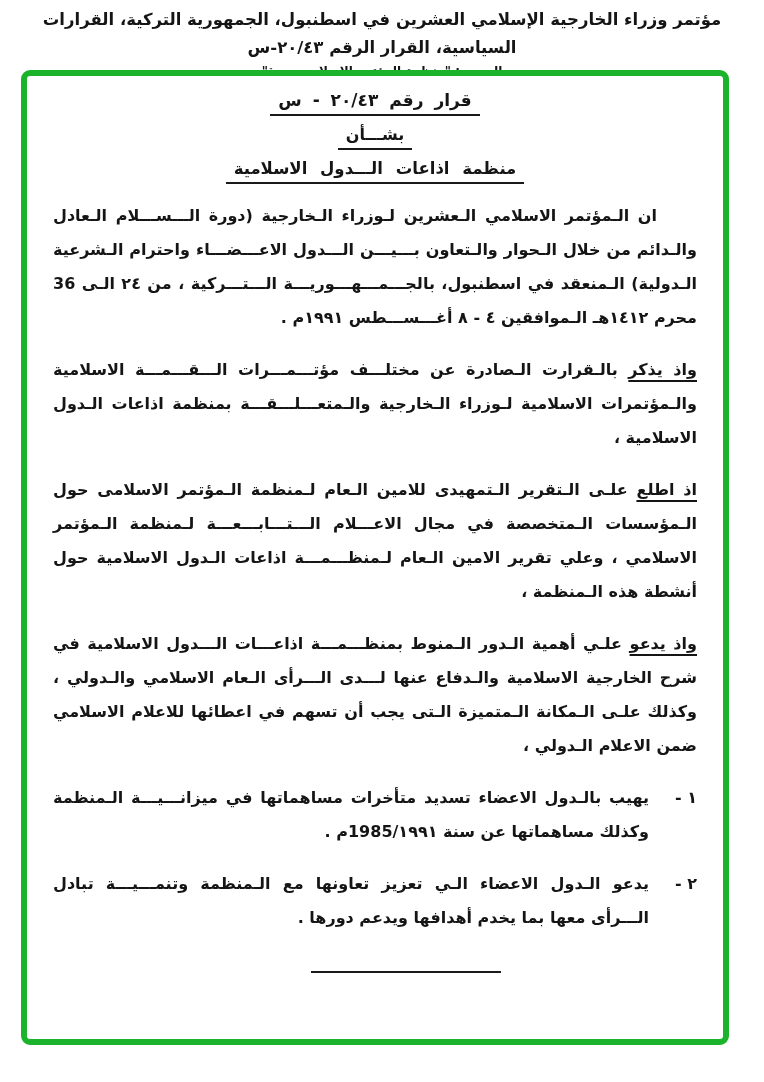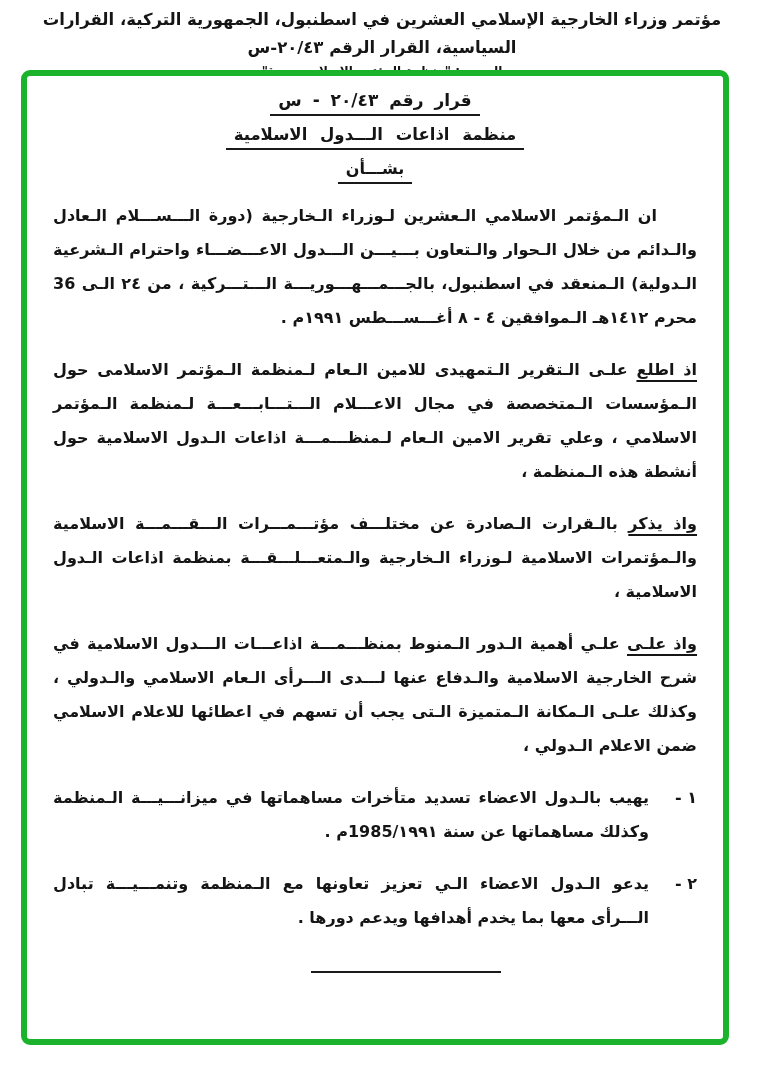--- a/index.html
+++ b/index.html
@@ -44,41 +44,41 @@
 </div>
 
 <div class="frame">
   <div class="doc">
 
     <div class="title-block">
       <div class="title-row">
         <span class="u t1">قرار رقم ٢٠/٤٣ - س</span>
       </div>
       <div class="title-row">
-        <span class="u t3">منظمة اذاعات الـــدول الاسلامية</span>
+        <span class="u t2">بشـــأن</span>
       </div>
       <div class="title-row">
-        <span class="u t2">بشـــأن</span>
+        <span class="u t3">منظمة اذاعات الـــدول الاسلامية</span>
       </div>
     </div>
 
     <p class="para indent">
       <span>ان الـمؤتمر الاسلامي الـعشرين لـوزراء الـخارجية (دورة الـــســـلام الـعادل والـدائم من خلال الـحوار والـتعاون بـــيـــن الـــدول الاعـــضـــاء واحترام الـشرعية الـدولية) الـمنعقد في اسطنبول، بالجـــمـــهـــوريـــة الـــتـــركية ، من ٢٤ الـى 36 محرم ١٤١٢هـ الـموافقين ٤ - ٨ أغـــســـطس ١٩٩١م .</span>
     </p>
 
     <p class="para">
+      <span class="lead">واذ يذكر</span><span> بالـقرارت الـصادرة عن مختلـــف مؤتـــمـــرات الـــقـــمـــة الاسلامية والـمؤتمرات الاسلامية لـوزراء الـخارجية والـمتعـــلـــقـــة بمنظمة اذاعات الـدول الاسلامية ،</span>
+    </p>
+
+    <p class="para">
       <span class="lead">اذ اطلع</span><span> علـى الـتقرير الـتمهيدى للامين الـعام لـمنظمة الـمؤتمر الاسلامى حول الـمؤسسات الـمتخصصة في مجال الاعـــلام الـــتـــابـــعـــة لـمنظمة الـمؤتمر الاسلامي ، وعلي تقرير الامين الـعام لـمنظـــمـــة اذاعات الـدول الاسلامية حول أنشطة هذه الـمنظمة ،</span>
     </p>
 
     <p class="para">
-      <span class="lead">واذ يذكر</span><span> بالـقرارت الـصادرة عن مختلـــف مؤتـــمـــرات الـــقـــمـــة الاسلامية والـمؤتمرات الاسلامية لـوزراء الـخارجية والـمتعـــلـــقـــة بمنظمة اذاعات الـدول الاسلامية ،</span>
-    </p>
-
-    <p class="para">
-      <span class="lead">واذ علـى</span><span> علـي أهمية الـدور الـمنوط بمنظـــمـــة اذاعـــات الـــدول الاسلامية في شرح الخارجية الاسلامية والـدفاع عنها لـــدى الـــرأى الـعام الاسلامي والـدولي ، وكذلك علـى الـمكانة الـمتميزة الـتى يجب أن تسهم في اعطائها للاعلام الاسلامي ضمن الاعلام الـدولي ،</span>
+      <span class="lead">واذ يدعو</span><span> علـي أهمية الـدور الـمنوط بمنظـــمـــة اذاعـــات الـــدول الاسلامية في شرح الخارجية الاسلامية والـدفاع عنها لـــدى الـــرأى الـعام الاسلامي والـدولي ، وكذلك علـى الـمكانة الـمتميزة الـتى يجب أن تسهم في اعطائها للاعلام الاسلامي ضمن الاعلام الـدولي ،</span>
     </p>
 
     <div class="item">
       <span class="item-num">١ -</span>
       <span class="item-text">يهيب بالـدول الاعضاء تسديد متأخرات مساهماتها في ميزانـــيـــة الـمنظمة وكذلك مساهماتها عن سنة 1985/١٩٩١م .</span>
     </div>
 
     <div class="item">
       <span class="item-num">٢ -</span>
       <span class="item-text">يدعو الـدول الاعضاء الـي تعزيز تعاونها مع الـمنظمة وتنمـــيـــة تبادل الـــرأى معها بما يخدم أهدافها ويدعم دورها .</span>

